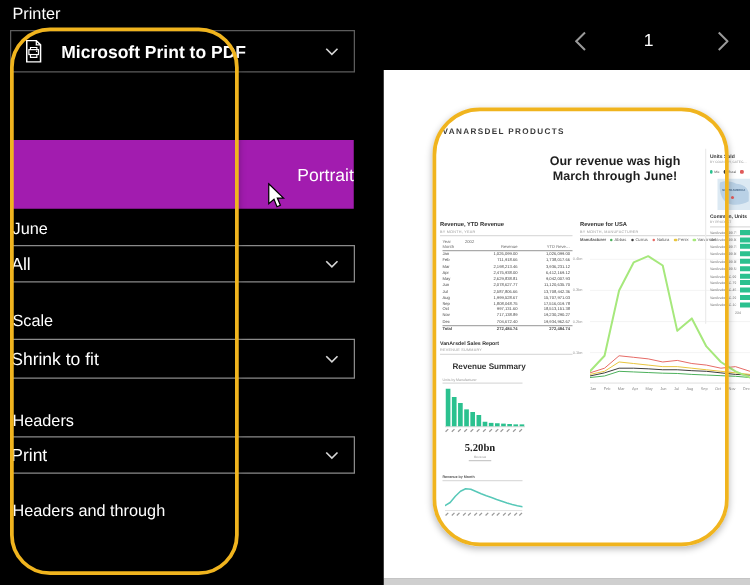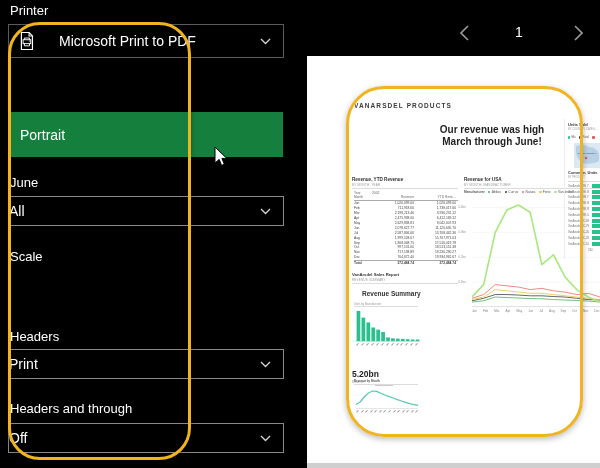--- a/index.html
+++ b/index.html
@@ -7,25 +7,25 @@
           font-family:"Liberation Sans","DejaVu Sans",sans-serif;}
 
   
   .lbl{position:absolute;left:10px;color:#fff;font-size:13px;}
   .field{position:absolute;left:8px;width:276px;height:30px;border:1px solid #8a8a8a;background:#000;
          display:flex;align-items:center;color:#fff;font-size:14px;box-sizing:border-box;}
   .field .ftext{flex:1;}
   .field .chev{margin-right:12px;display:flex;align-items:center;}
   .printer-select{top:24px;height:34px;border:1px solid #5c5c5c;}
   .printer-select .picon{margin-left:9px;display:flex;align-items:center;}
-  .printer-select .ftext{margin-left:24px;}
+  .printer-select .ftext{margin-left:14px;font-weight:bold;}
   .opt{position:absolute;left:10px;width:273px;display:flex;align-items:center;color:#fff;font-size:14px;
        padding-left:10px;box-sizing:border-box;}
   .opt-landscape{top:66px;height:41px;background:#2b2b2b;}
-  .opt-portrait{top:112px;height:45px;background:#15803d;}
+  .opt-portrait{top:112px;height:55px;background:#a21caf;justify-content:flex-end;}
 
   .annot{position:absolute;border:3px solid #F0B41E;pointer-events:none;z-index:50;
          box-shadow:0 2px 6px rgba(0,0,0,0.28);}
   .annot-left{left:8px;top:22px;width:177px;height:432px;border-radius:32px;}
   .annot-right{left:346px;top:86px;width:231px;height:345px;border-radius:38px;}
 
   
   .preview-canvas{position:absolute;left:307px;top:56px;width:293px;height:407px;background:#fff;}
   .bottom-strip{position:absolute;left:307px;top:463px;width:293px;height:5px;background:#cfcfcf;}
   .nav-prev,.nav-next{position:absolute;top:24px;width:18px;height:18px;display:flex;align-items:center;justify-content:center;cursor:pointer;}
@@ -59,21 +59,21 @@
   .ly-ticks div{position:absolute;right:2px;font-size:3.1px;color:#999;}
   .main-line-svg{position:absolute;left:124px;top:100px;}
   .lx-ticks{position:absolute;left:124px;top:214px;width:128px;display:flex;justify-content:space-between;font-size:3.1px;color:#888;}
 
   
   .summary-title{position:absolute;left:14px;top:195px;font-size:6.5px;font-weight:bold;color:#333;}
   .summary-cap{position:absolute;left:6px;top:207px;font-size:2.8px;color:#9a9a9a;}
   .bar-svg{position:absolute;left:8px;top:214px;}
   .axis-dashes{position:absolute;display:flex;width:62px;justify-content:space-between;}
   .axis-dashes i{width:2.6px;height:0.8px;background:#999;transform:rotate(-45deg);display:block;}
-  .kpi{position:absolute;left:4px;top:274px;width:64px;}
+  .kpi{position:absolute;left:4px;top:258px;width:64px;text-align:center;font-family:Liberation Serif, serif;}
   .kpi-value{font-size:8.5px;font-weight:bold;color:#222;}
   .kpi-cap{font-size:2.8px;color:#9a9a9a;margin-top:0.5px;}
   .kpi-line{width:18px;height:1px;background:#c9c9c9;margin:1px auto 0;}
   .spark-title{position:absolute;left:6px;top:284px;font-size:2.9px;font-weight:bold;color:#555;}
   .spark-svg{position:absolute;left:8px;top:291px;}
 
   
   .us-title{position:absolute;left:220px;top:27px;font-size:4px;font-weight:bold;color:#333;white-space:nowrap;}
   .us-sub{position:absolute;left:220px;top:33px;font-size:2.6px;color:#9a9a9a;white-space:nowrap;}
   .us-legend{position:absolute;left:220px;top:41px;display:flex;align-items:center;font-size:2.7px;color:#555;white-space:nowrap;}
@@ -124,40 +124,40 @@
   <div class="field" style="top:196px;">
     <span class="ftext">All</span>
     <span class="chev">
       <svg width="11" height="7" viewBox="0 0 11 7">
           <polyline points="1,1 5.5,5.5 10,1" fill="none" stroke="#d6d6d6" stroke-width="1.3"></polyline>
         </svg>
     </span>
   </div>
 
   <div class="lbl" style="top:249px;">Scale</div>
+  <div class="field" style="top:271px;height:32px;">
+    <span class="ftext">Shrink to fit</span>
+    <span class="chev">
+      <svg width="11" height="7" viewBox="0 0 11 7">
+          <polyline points="1,1 5.5,5.5 10,1" fill="none" stroke="#d6d6d6" stroke-width="1.3"></polyline>
+        </svg>
+    </span>
+  </div>
 
   <div class="lbl" style="top:329px;">Headers</div>
   <div class="field" style="top:349px;">
     <span class="ftext">Print</span>
     <span class="chev">
       <svg width="11" height="7" viewBox="0 0 11 7">
           <polyline points="1,1 5.5,5.5 10,1" fill="none" stroke="#d6d6d6" stroke-width="1.3"></polyline>
         </svg>
     </span>
   </div>
 
   <div class="lbl" style="top:401px;">Headers and through</div>
-  <div class="field" style="top:423px;">
-    <span class="ftext">Off</span>
-    <span class="chev">
-      <svg width="11" height="7" viewBox="0 0 11 7">
-          <polyline points="1,1 5.5,5.5 10,1" fill="none" stroke="#d6d6d6" stroke-width="1.3"></polyline>
-        </svg>
-    </span>
-  </div>
 
   <div class="annot annot-left"></div>
 
   <div class="nav-prev">
     <svg width="9" height="16" viewBox="0 0 9 16">
         <polyline points="8,1 1,8 8,15" fill="none" stroke="#9a9a9a" stroke-width="1.6"></polyline>
       </svg>
   </div>
   <div class="page-num">1</div>
   <div class="nav-next">

